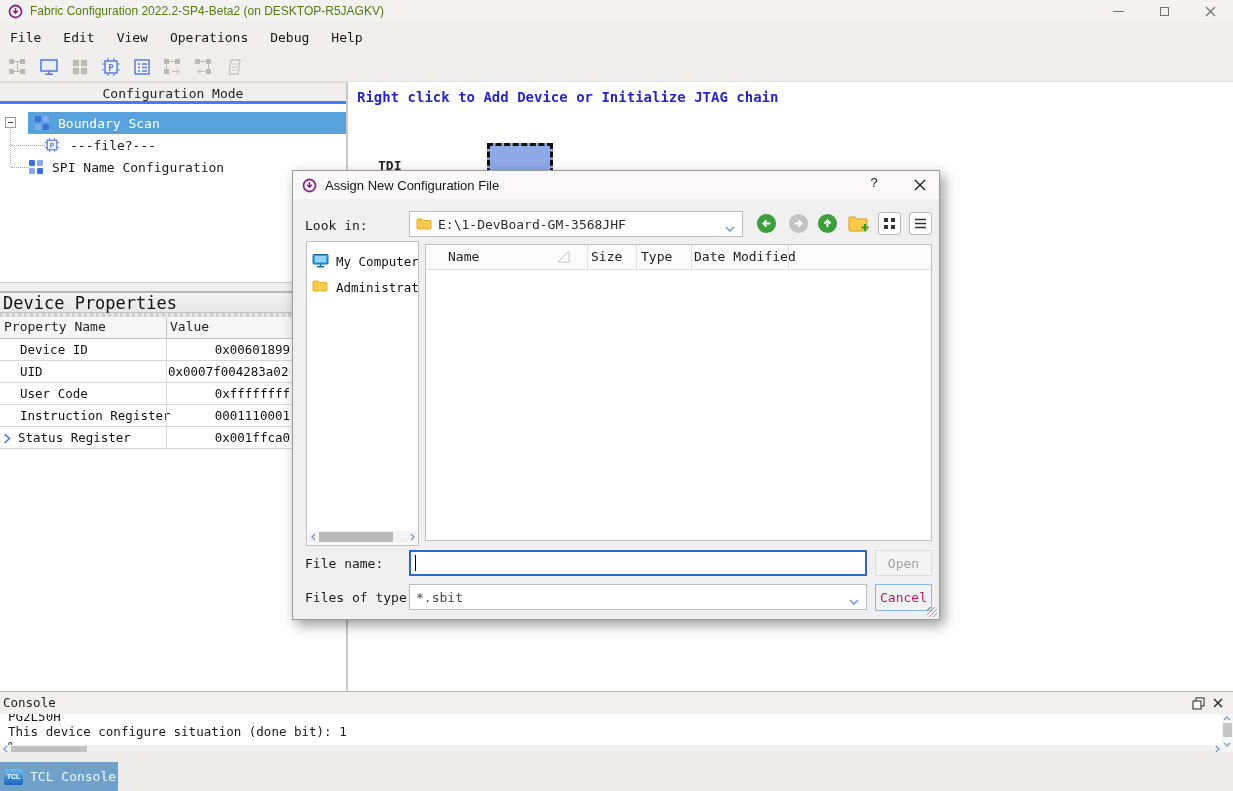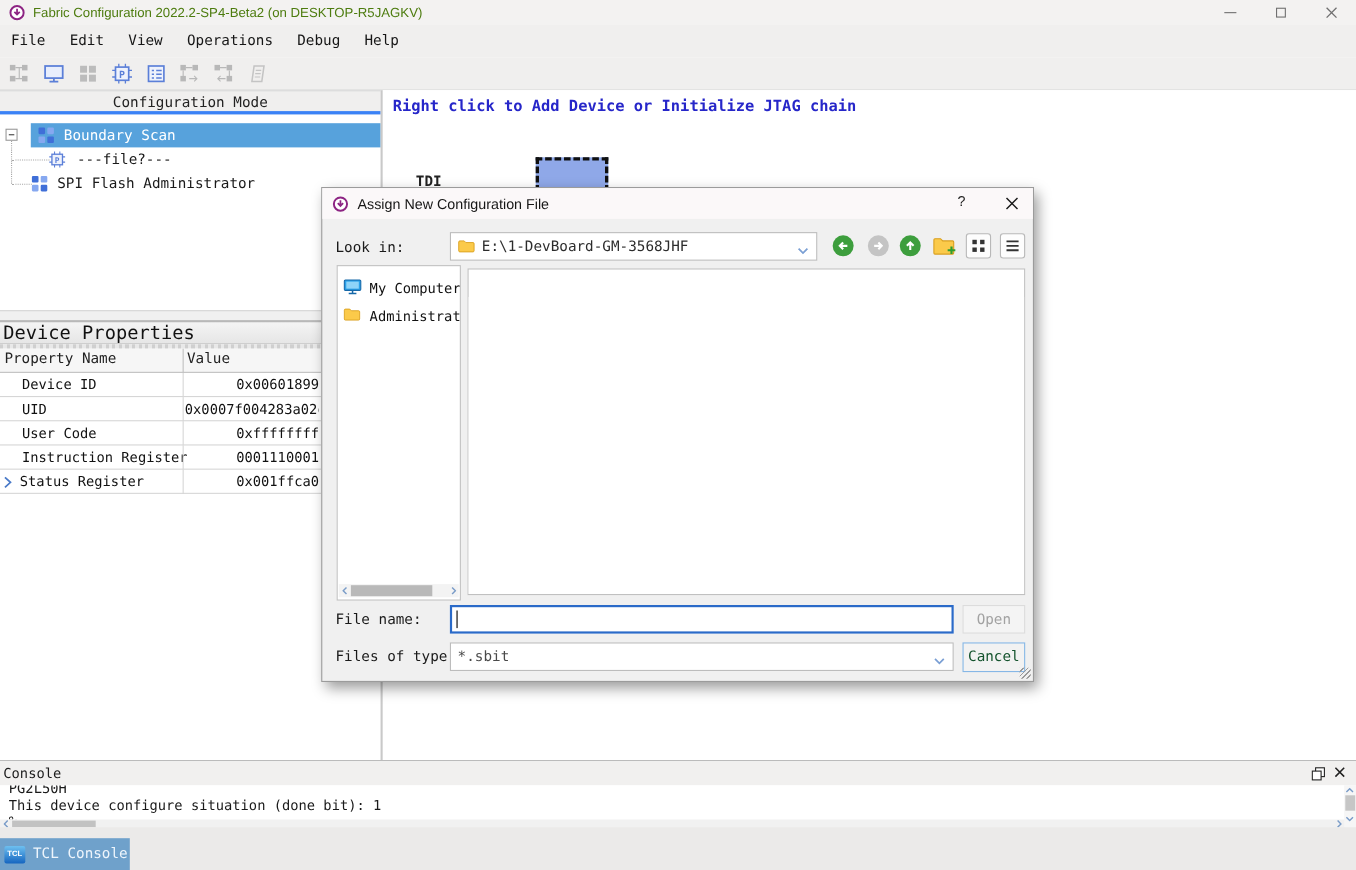--- a/index.html
+++ b/index.html
@@ -98,21 +98,21 @@
   .sb-hsb .thumb { position:absolute; left:11px; top:1px; width:74px; height:10px; background:#b9b9b9; }
   .filelist { position:absolute; left:132px; top:73px; width:507px; height:297px; background:#fff; border:1px solid #c0c0c0; }
   .fl-head { position:absolute; left:0; top:0; width:505px; height:25px; background:#fbfbfb; border-bottom:1px solid #dcdcdc; font-size:13px; color:#222; }
   .fl-col { position:absolute; top:4px; }
   .fl-div { position:absolute; top:0; width:1px; height:25px; background:#e0e0e0; }
   .fl-body { position:absolute; left:0; top:25px; width:505px; height:270px; background:#fff; }
   .txtinput { position:absolute; left:116px; top:379px; width:458px; height:26px; background:#fff; border:2px solid #2a6ac8; }
   .caret { position:absolute; left:4px; top:3px; width:1px; height:16px; background:#000; }
   .btn { position:absolute; width:57px; height:26px; display:flex; align-items:center; justify-content:center; font-size:13px; }
   .btn-open { background:#f4f4f4; border:1px solid #dcdcdc; color:#a2a2a2; }
-  .btn-cancel { background:#f2f2f2; border:1px solid #86b7e6; color:#14532d; height:27px; }
+  .btn-cancel { background:#f2f2f2; border:1px solid #86b7e6; color:#be185d; height:27px; }
   .grip { position:absolute; right:2px; bottom:2px; width:10px; height:10px;
           background:repeating-linear-gradient(135deg,transparent 0 2px,#9a9a9a 2px 3px); }
 </style>
 </head>
 <body>
 
 <div class="screen">
 
   <div class="titlebar">
     <span class="appicon">
@@ -254,21 +254,21 @@
 
       <div class="tree-row" style="left:28px; top:74px;">
         <span style="width:16px; height:16px; display:inline-flex;">
           <svg viewBox="0 0 16 16" width="16" height="16">
               <rect x="1" y="1" width="6" height="6" rx="1" fill="#3f6fd8"></rect>
               <rect x="9" y="1" width="6" height="6" rx="1" fill="#86a8f0"></rect>
               <rect x="1" y="9" width="6" height="6" rx="1" fill="#86a8f0"></rect>
               <rect x="9" y="9" width="6" height="6" rx="1" fill="#3f6fd8"></rect>
             </svg>
         </span>
-        <span style="margin-left:8px;">SPI Flash Administrator</span>
+        <span style="margin-left:8px;">SPI Name Configuration</span>
       </div>
     </div>
 
     <div class="props-panel">
       <div class="props-title">Device Properties</div>
       <div class="props-grip"></div>
       <div class="pcol-head">
         <span class="pch-name">Property Name</span>
         <span class="pch-val">Value</span>
         <div class="pch-div"></div>
@@ -473,20 +473,35 @@
         <div class="thumb"></div>
         <span class="sb-arrow" style="right:0; top:2px;">
           <svg width="5" height="8" viewBox="0 0 5 8">
               <path d="M1 1l3 3-3 3" fill="none" stroke="#7a9cc8" stroke-width="1.3"></path>
             </svg>
         </span>
       </div>
     </div>
 
     <div class="filelist">
+      <div class="fl-head">
+        <span class="fl-col" style="left:22px;">Name</span>
+        <span style="position:absolute; left:130px; top:5px;">
+          <svg width="15" height="13" viewBox="0 0 15 13">
+              <path d="M2 12L13 1v11z" fill="#fff" stroke="#c6c6c6"></path>
+            </svg>
+        </span>
+        <div class="fl-div" style="left:161px;"></div>
+        <span class="fl-col" style="left:165px;">Size</span>
+        <div class="fl-div" style="left:210px;"></div>
+        <span class="fl-col" style="left:215px;">Type</span>
+        <div class="fl-div" style="left:265px;"></div>
+        <span class="fl-col" style="left:268px;">Date Modified</span>
+        <div class="fl-div" style="left:362px;"></div>
+      </div>
       <div class="fl-body"></div>
     </div>
 
     <div class="dlg-label" style="left:12px; top:385px;">File name:</div>
     <div class="txtinput">
       <span class="ctext"></span>
       <div class="caret"></div>
     </div>
     <div class="btn btn-open" style="left:582px; top:379px;">Open</div>
 

